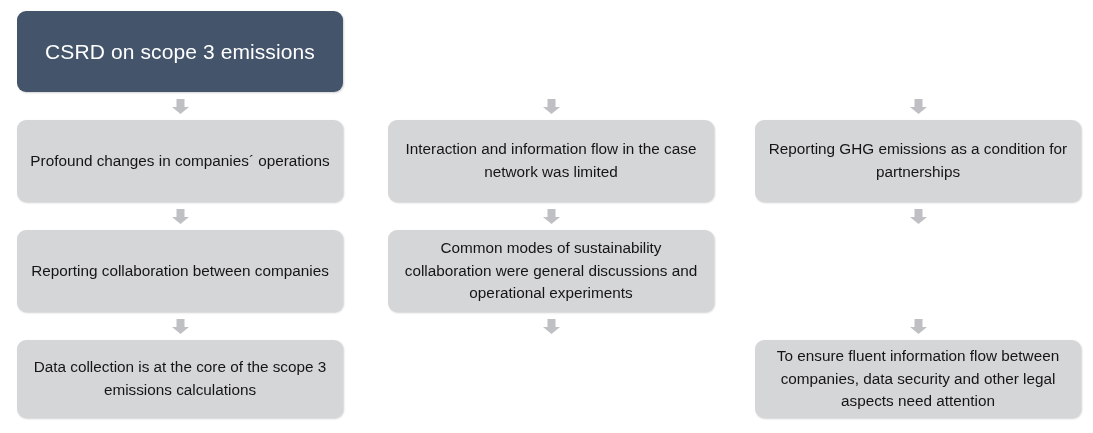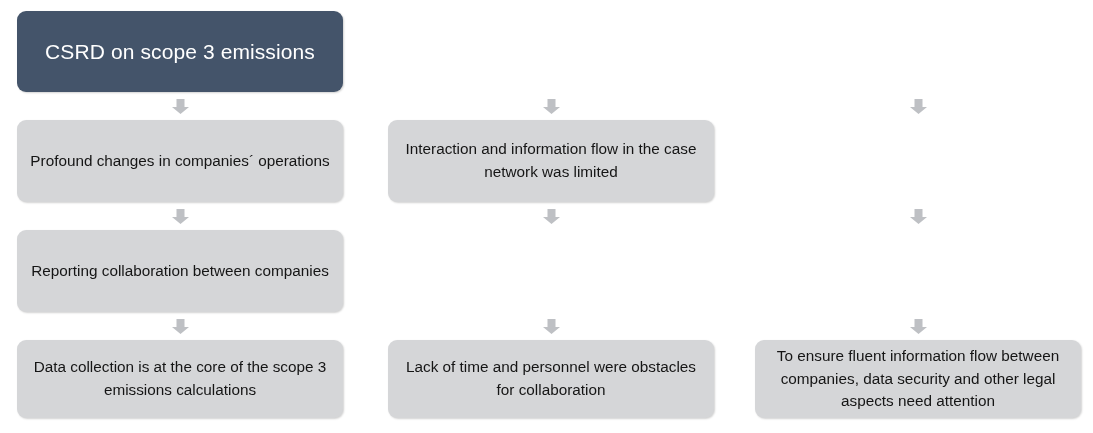--- a/index.html
+++ b/index.html
@@ -124,35 +124,38 @@
         </svg>
     </div>
     <div class="node node-body row-2">
       <span class="node-text">Interaction and information flow in the case network was limited</span>
     </div>
     <div class="arrow arrow-2">
       <svg viewBox="0 0 17 15" xmlns="http://www.w3.org/2000/svg">
           <polygon points="4.5,0 12.5,0 12.5,8 17,8 8.5,15 0,8 4.5,8" fill="#BEC0C4"></polygon>
         </svg>
     </div>
+    <div class="node node-body row-3">
+      <span class="node-text">Common modes of sustainability collaboration were general discussions and operational experiments</span>
+    </div>
     <div class="arrow arrow-3">
       <svg viewBox="0 0 17 15" xmlns="http://www.w3.org/2000/svg">
           <polygon points="4.5,0 12.5,0 12.5,8 17,8 8.5,15 0,8 4.5,8" fill="#BEC0C4"></polygon>
         </svg>
-    </div>
-    <div class="node node-body row-4">
-      <span class="node-text">Lack of time and personnel were obstacles for collaboration</span>
     </div>
   </div>
 
   <div class="column col-3">
     <div class="arrow arrow-1">
       <svg viewBox="0 0 17 15" xmlns="http://www.w3.org/2000/svg">
           <polygon points="4.5,0 12.5,0 12.5,8 17,8 8.5,15 0,8 4.5,8" fill="#BEC0C4"></polygon>
         </svg>
+    </div>
+    <div class="node node-body row-2">
+      <span class="node-text">Reporting  GHG emissions as a condition for partnerships</span>
     </div>
     <div class="arrow arrow-2">
       <svg viewBox="0 0 17 15" xmlns="http://www.w3.org/2000/svg">
           <polygon points="4.5,0 12.5,0 12.5,8 17,8 8.5,15 0,8 4.5,8" fill="#BEC0C4"></polygon>
         </svg>
     </div>
     <div class="arrow arrow-3">
       <svg viewBox="0 0 17 15" xmlns="http://www.w3.org/2000/svg">
           <polygon points="4.5,0 12.5,0 12.5,8 17,8 8.5,15 0,8 4.5,8" fill="#BEC0C4"></polygon>
         </svg>

